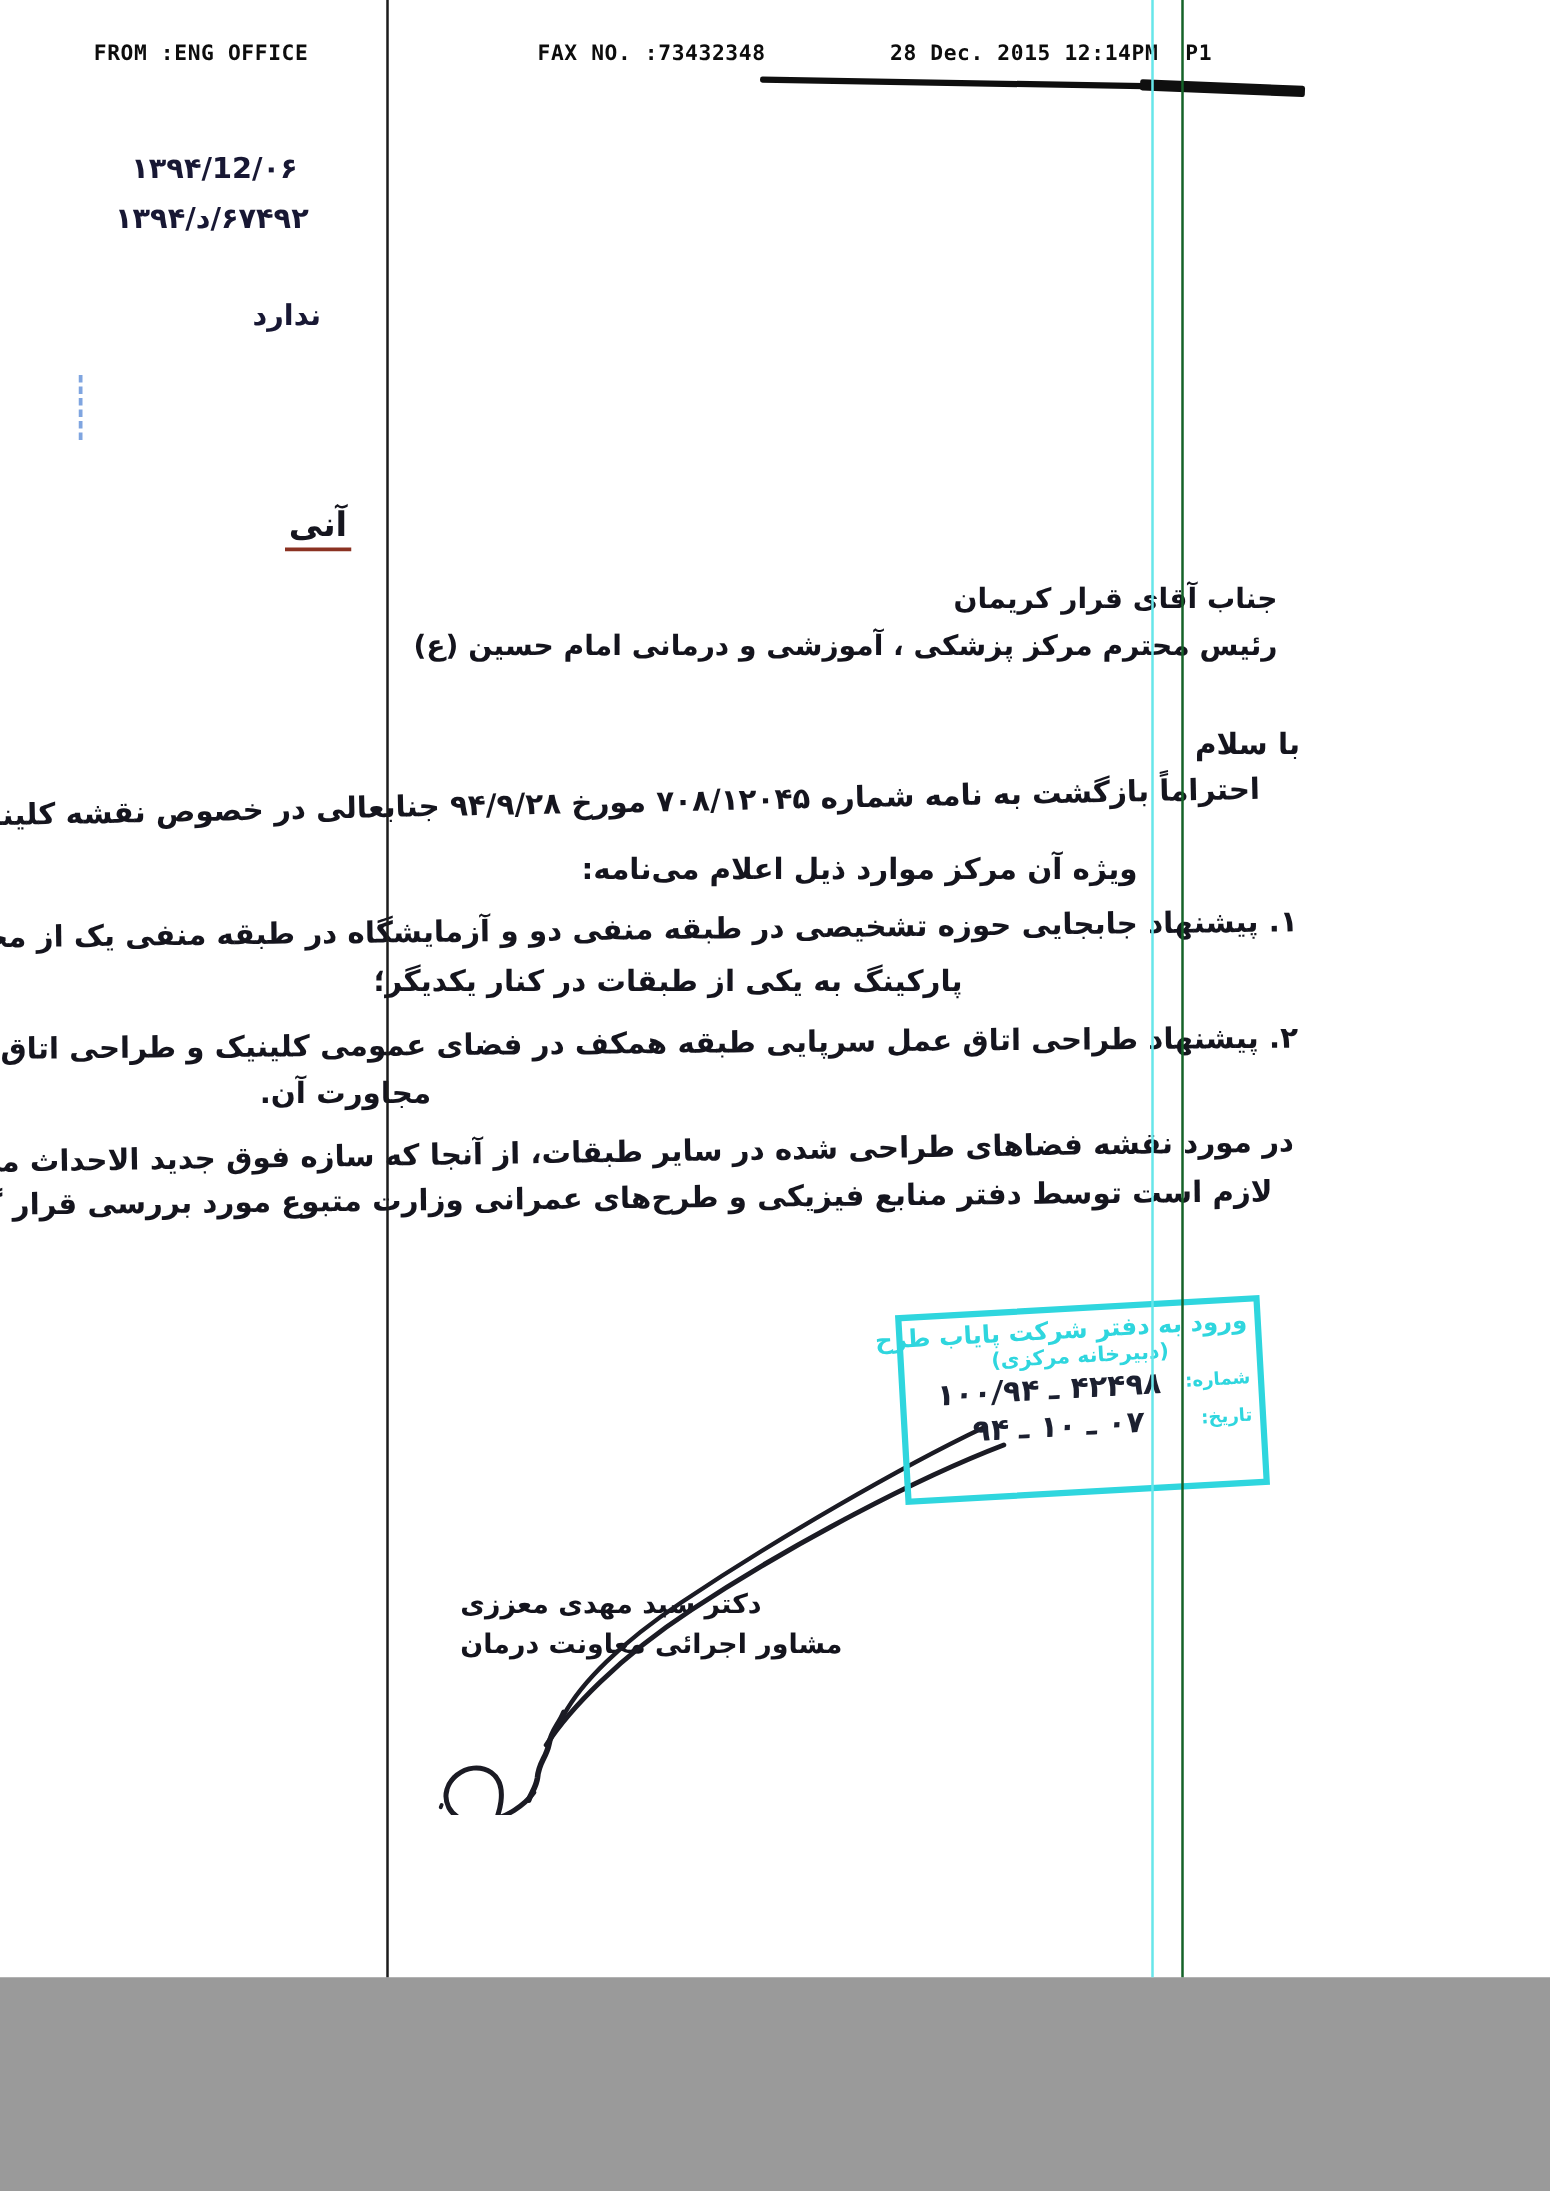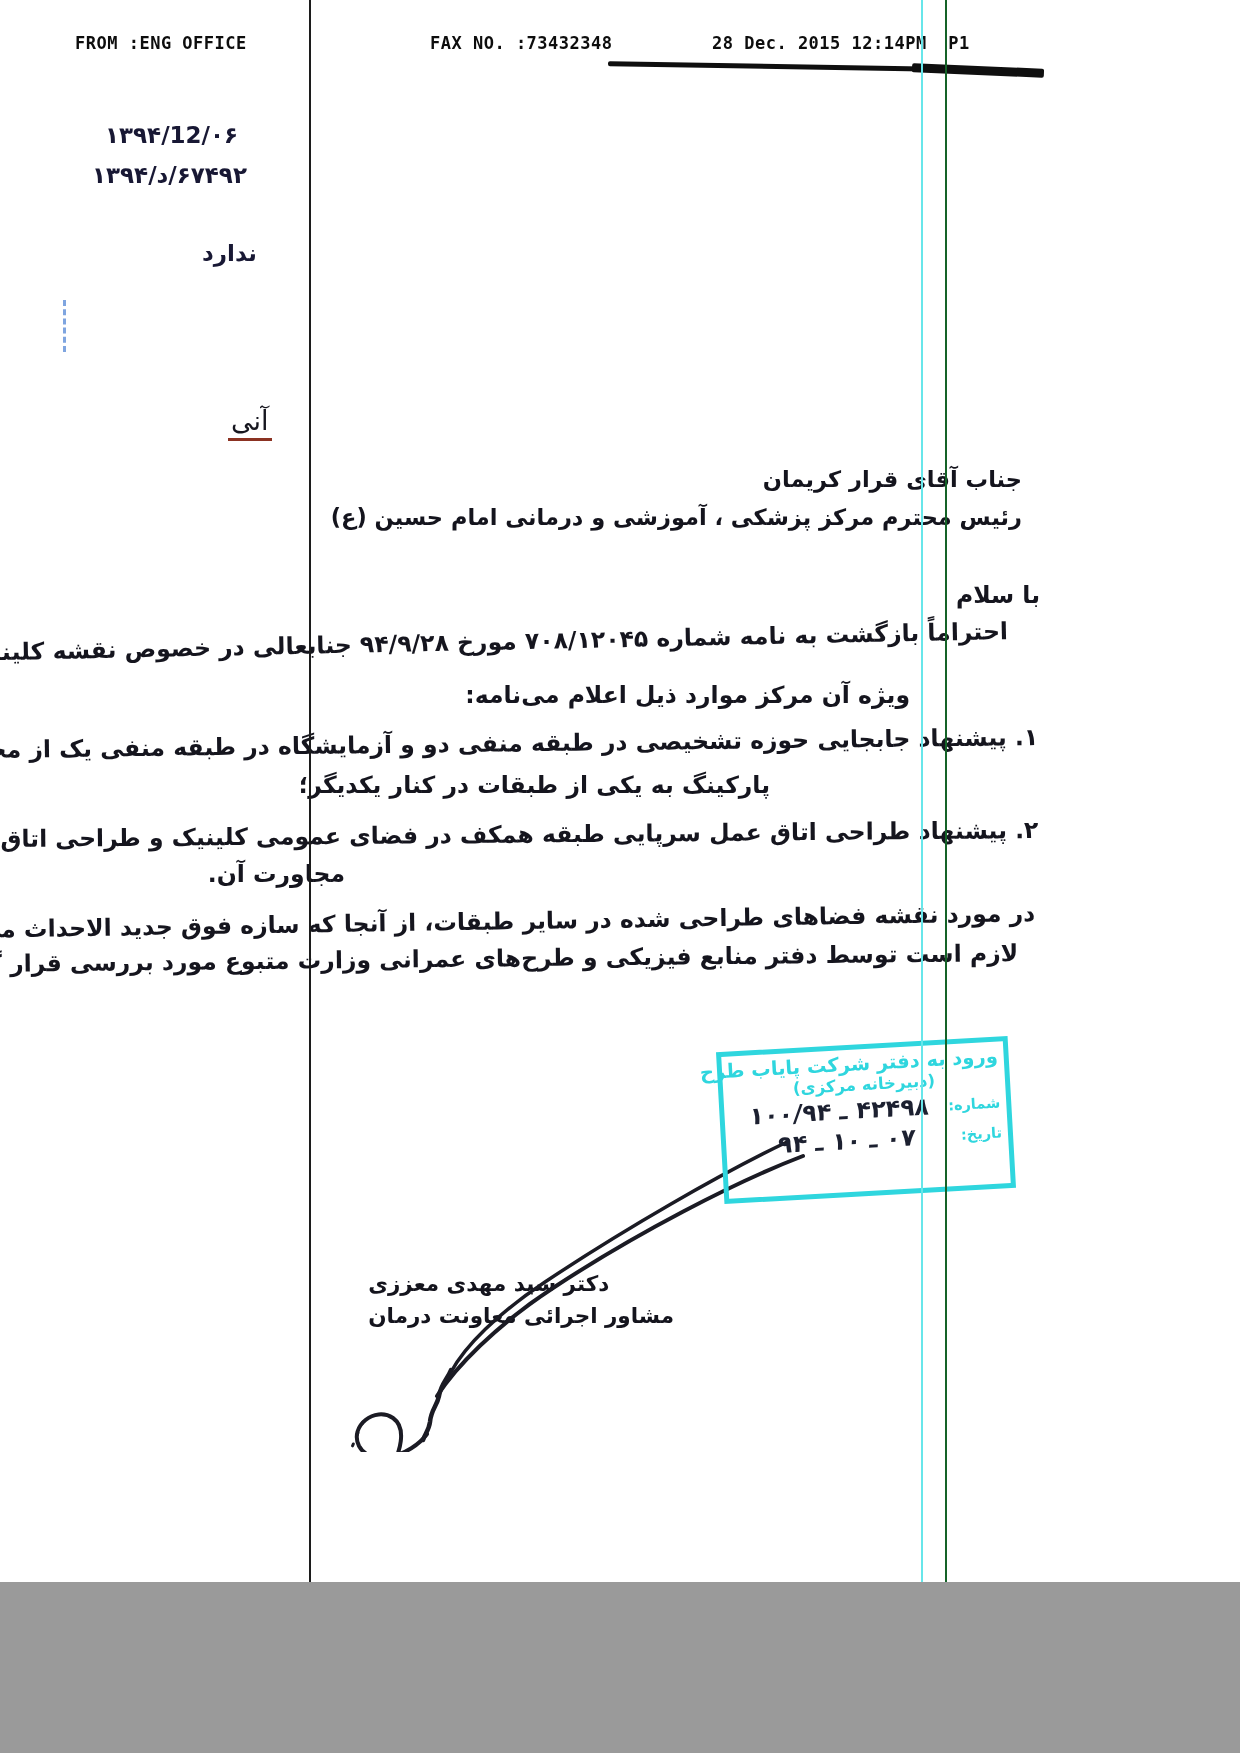--- a/index.html
+++ b/index.html
@@ -27,21 +27,21 @@
   .fax-no { left:430px; }
   .fax-dt { left:712px; }
   
   .hw { color:#181834; font-weight:bold; }
   .hw-ltr { direction:ltr; unicode-bidi:bidi-override; }
   .reg { position:absolute; font-size:23px; letter-spacing:1px; }
   .reg-date { left:105px; top:122px; }
   .reg-number { left:92px; top:162px; }
   .reg-attachment { left:170px; top:240px; font-size:23px; direction:rtl;margin-left:32px; }
   
-  .priority { position:absolute; left:228px; top:405px; font-size:27px; font-weight:normal;
+  .priority { position:absolute; left:228px; top:405px; font-size:27px; font-weight:bold;
     color:#16161f; border-bottom:3px solid #8b3222; padding:0 3px 2px 3px; direction:rtl; }
   .recipient { position:absolute; right:218px; top:460px; direction:rtl; text-align:right;
     font-size:22.5px; font-weight:bold; line-height:38px; white-space:nowrap; color:#14141d; }
   .bodyline { position:absolute; direction:rtl; white-space:nowrap;
     font-size:23.5px; font-weight:600; color:#15151e; transform-origin:right center; }
   .salutation { right:200px; top:581px; font-weight:bold; }
   .l1   { right:232px; top:617px; transform:rotate(-1.2deg); }
   .l2   { right:330px; top:681px; }
   .i1a  { right:202px; top:723px; transform:rotate(-0.7deg); }
   .i1b  { right:470px; top:771px; }

